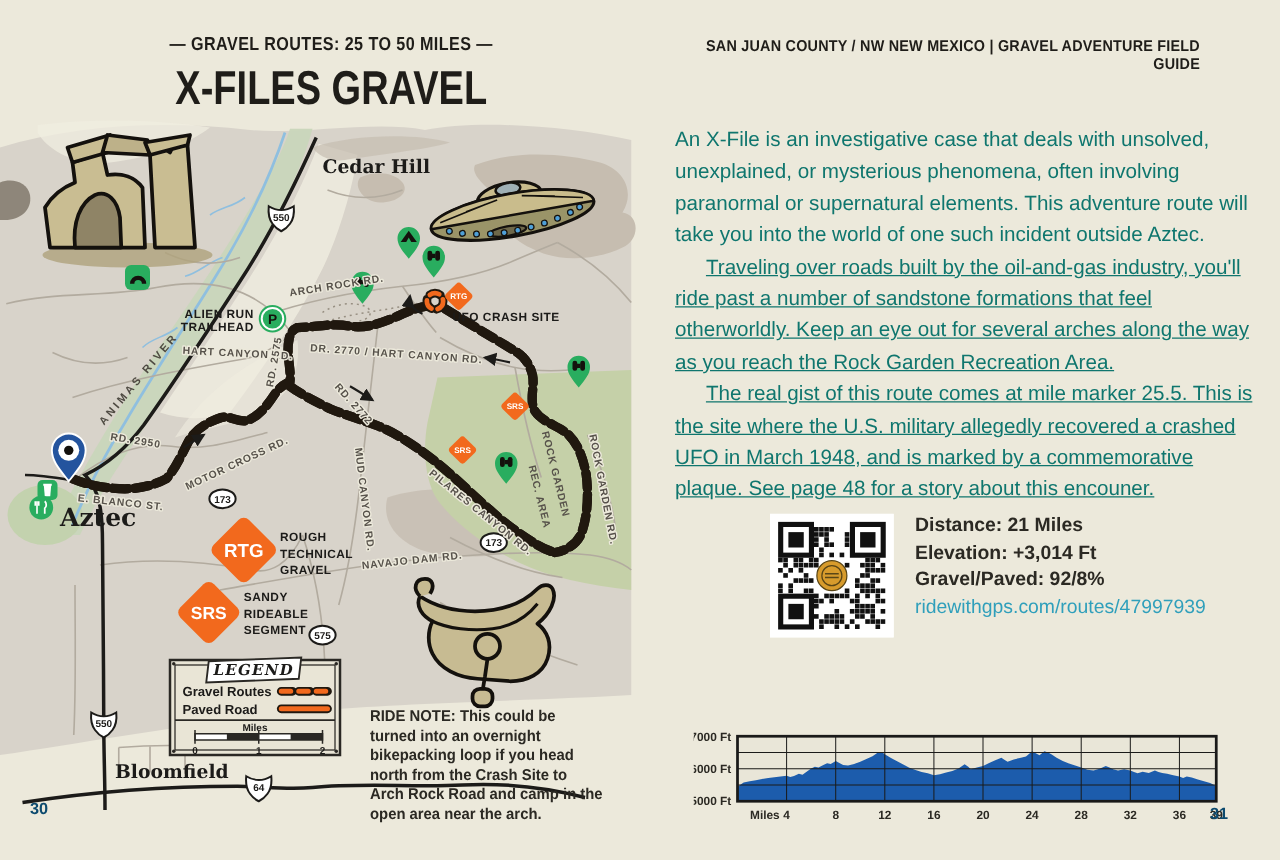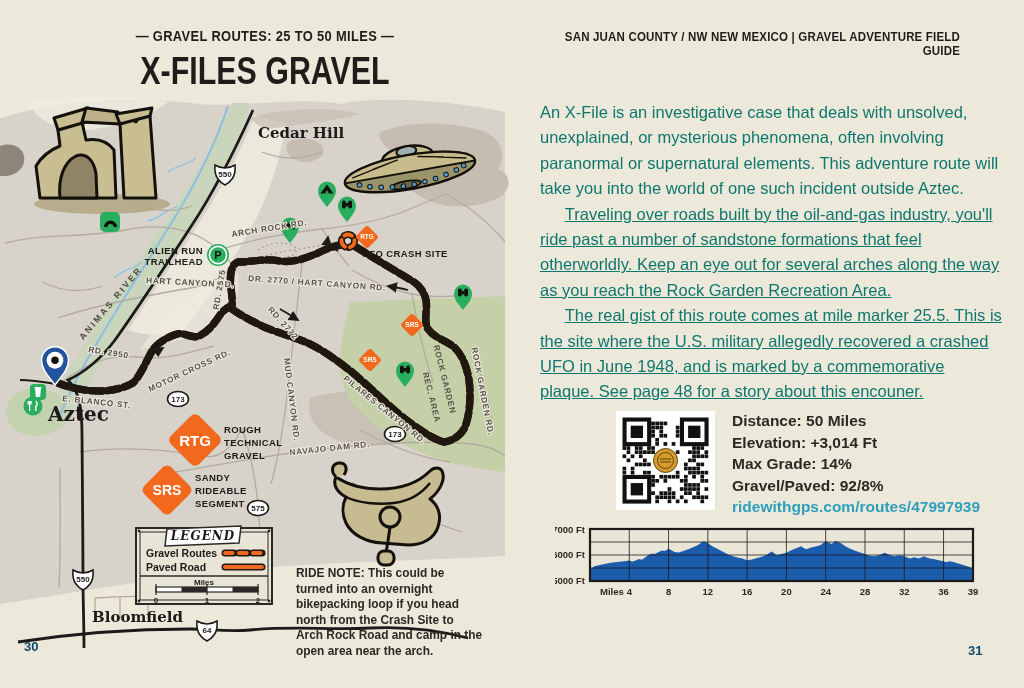--- a/index.html
+++ b/index.html
@@ -13,23 +13,23 @@
          letter-spacing:0;color:#1F1D19;transform:scaleX(.8);}
   .rheader{left:530px;top:30px;width:430px;text-align:right;font-size:12.5px;font-weight:800;
            letter-spacing:.2px;color:#1F1D19;transform:scaleX(.92);transform-origin:right center;}
   
   .bodytext{left:540px;top:100px;width:462px;font-size:16.5px;line-height:25.4px;color:#0f766e;}
   .bodytext p{margin:0;}
   .bodytext p.ind{text-indent:1.5em;text-decoration:underline;}
   
   .qrbox{left:616px;top:411px;width:99px;height:99px;background:#fff;}
   .stats{left:732px;top:410px;font-size:15.5px;font-weight:700;line-height:21.6px;color:#2B2923;}
-  .stats .link{color:#2F9FBB;cursor:pointer;text-decoration:none;font-weight:700;}
-  
-  .chartwrap{left:555px;top:518px;width:446px;height:96px;}
+  .stats .link{color:#2F9FBB;cursor:pointer;text-decoration:none;font-weight:400;}
+  
+  .chartwrap{left:555px;top:578px;width:446px;height:96px;}
   
   .pagenum{font-size:13px;font-weight:700;color:#0c4a6e;}
   
   .ridenote{left:296px;top:566px;width:196px;font-size:12.5px;font-weight:700;line-height:15.5px;
             color:#2B2923;transform:scaleX(.95);transform-origin:left top;}
   
   text{font-family:"Liberation Sans",sans-serif;}
   .rl{font-size:8.3px;font-weight:700;fill:#57524B;letter-spacing:.7px;
       paint-order:stroke;stroke:#ECE9DB;stroke-width:2.2px;stroke-linejoin:round;}
   .rl2{font-size:8.3px;font-weight:700;fill:#57524B;letter-spacing:.7px;}
@@ -347,21 +347,21 @@
       <text class="scale-num" x="207" y="603">1</text>
       <text class="scale-num" x="258" y="603">2</text>
     </g>
   </svg>
 
   <div class="abs ridenote">RIDE NOTE: This could be turned into an overnight bikepacking loop if you head north from the Crash Site to Arch Rock Road and camp in the open area near the arch.</div>
 
   <div class="abs bodytext">
     <p>An X-File is an investigative case that deals with unsolved, unexplained, or mysterious phenomena, often involving paranormal or supernatural elements. This adventure route will take you into the world of one such incident outside Aztec.</p>
     <p class="ind">Traveling over roads built by the oil-and-gas industry, you'll ride past a number of sandstone formations that feel otherworldly. Keep an eye out for several arches along the way as you reach the Rock Garden Recreation Area.</p>
-    <p class="ind">The real gist of this route comes at mile marker 25.5. This is the site where the U.S. military allegedly recovered a crashed UFO in June 1948, and is marked by a commemorative plaque. See page 48 for a story about this encouner.</p>
+    <p class="ind">The real gist of this route comes at mile marker 25.5. This is the site where the U.S. military allegedly recovered a crashed UFO in March 1948, and is marked by a commemorative plaque. See page 48 for a story about this encouner.</p>
   </div>
 
   <div class="abs qrbox">
     <svg id="qr-svg" width="99" height="99" viewBox="0 0 99 99">
         <rect x="0" y="0" width="99" height="99" fill="#fff"></rect>
         <rect x="35.199999999999996" y="10.6" width="3.6999999999999997" height="3.6999999999999997" fill="#111"></rect>
         <rect x="39.3" y="10.6" width="3.6999999999999997" height="3.6999999999999997" fill="#111"></rect>
         <rect x="43.4" y="10.6" width="3.6999999999999997" height="3.6999999999999997" fill="#111"></rect>
         <rect x="47.5" y="10.6" width="3.6999999999999997" height="3.6999999999999997" fill="#111"></rect>
         <rect x="35.199999999999996" y="14.7" width="3.6999999999999997" height="3.6999999999999997" fill="#111"></rect>
@@ -492,23 +492,22 @@
         <rect x="14.7" y="72.1" width="12.299999999999999" height="12.299999999999999" fill="#111"></rect>
         <rect x="63.89999999999999" y="6.5" width="28.699999999999996" height="28.699999999999996" fill="#111"></rect>
         <rect x="68" y="10.6" width="20.5" height="20.5" fill="#fff"></rect>
         <rect x="72.1" y="14.7" width="12.299999999999999" height="12.299999999999999" fill="#111"></rect>
         <circle cx="49.5" cy="49.5" r="12" fill="#D79B2C" stroke="#5a4616" stroke-width="1"></circle>
         <circle cx="49.5" cy="49.5" r="8" fill="none" stroke="#5a4616" stroke-width="1"></circle>
         <path d="M44,48 H55 M44,51 H55" stroke="#5a4616" stroke-width="1.2" fill="none"></path>
       </svg>
   </div>
   <div class="abs stats">
-    <div>Distance: 50 Miles</div>
+    <div>Distance: 21 Miles</div>
     <div>Elevation: +3,014 Ft</div>
-    <div>Max Grade: 14%</div>
     <div>Gravel/Paved: 92/8%</div>
     <a class="link">ridewithgps.com/routes/47997939</a>
   </div>
 
   <div class="abs chartwrap">
     <svg id="elev-svg" width="446" height="96" viewBox="0 0 446 96">
         <rect x="35" y="11" width="383" height="52" fill="#E9E6D8"></rect>
         <polygon points="35,63 35.0,51.3 39.9,47.9 44.8,46.9 49.7,46.1 54.6,45.1 59.6,44.3 64.5,43.8 69.4,43.2 74.3,42.5 77.2,43.5 80.2,42.7 84.1,40.9 87.0,41.7 90.0,39.6 93.9,36.7 96.9,35.4 99.8,36.0 103.7,33.9 106.7,32.6 109.6,33.1 113.6,30.8 116.5,32.3 119.5,33.9 123.4,34.4 128.3,33.1 133.2,31.3 138.1,29.2 143.0,26.9 147.9,23.5 150.9,24.0 152.8,25.3 157.8,28.4 162.7,31.0 167.6,33.6 172.5,36.2 177.4,38.0 182.3,39.6 187.2,40.6 192.1,42.2 197.0,41.4 201.9,39.9 206.9,38.8 211.8,36.7 216.7,33.4 219.6,35.4 221.6,37.3 226.5,36.0 231.4,34.7 236.3,32.3 241.2,30.2 246.1,28.2 249.1,30.2 251.1,31.3 256.0,29.5 260.9,28.4 265.8,27.1 270.7,23.0 273.6,24.5 276.6,26.1 280.5,23.0 283.5,24.0 286.4,25.6 290.3,28.2 295.2,30.8 300.2,32.8 305.1,34.4 310.0,36.0 314.9,37.8 319.8,38.3 324.7,37.0 329.6,34.7 332.6,36.0 335.5,37.3 339.4,38.3 344.3,37.3 349.3,38.3 352.2,39.6 355.1,40.6 359.1,39.3 364.0,40.4 368.9,38.3 371.8,39.6 374.8,40.4 378.7,40.9 383.6,42.2 388.5,43.2 391.5,44.3 394.4,43.2 398.4,44.0 403.3,45.6 408.2,46.9 413.1,48.4 418.0,50.8 418,63" fill="#1C5CAC"></polygon>
         <line x1="35" x2="418" y1="50" y2="50" stroke="#1a1a19" stroke-width="0.8"></line>
         <line x1="35" x2="418" y1="37" y2="37" stroke="#1a1a19" stroke-width="0.8"></line>

